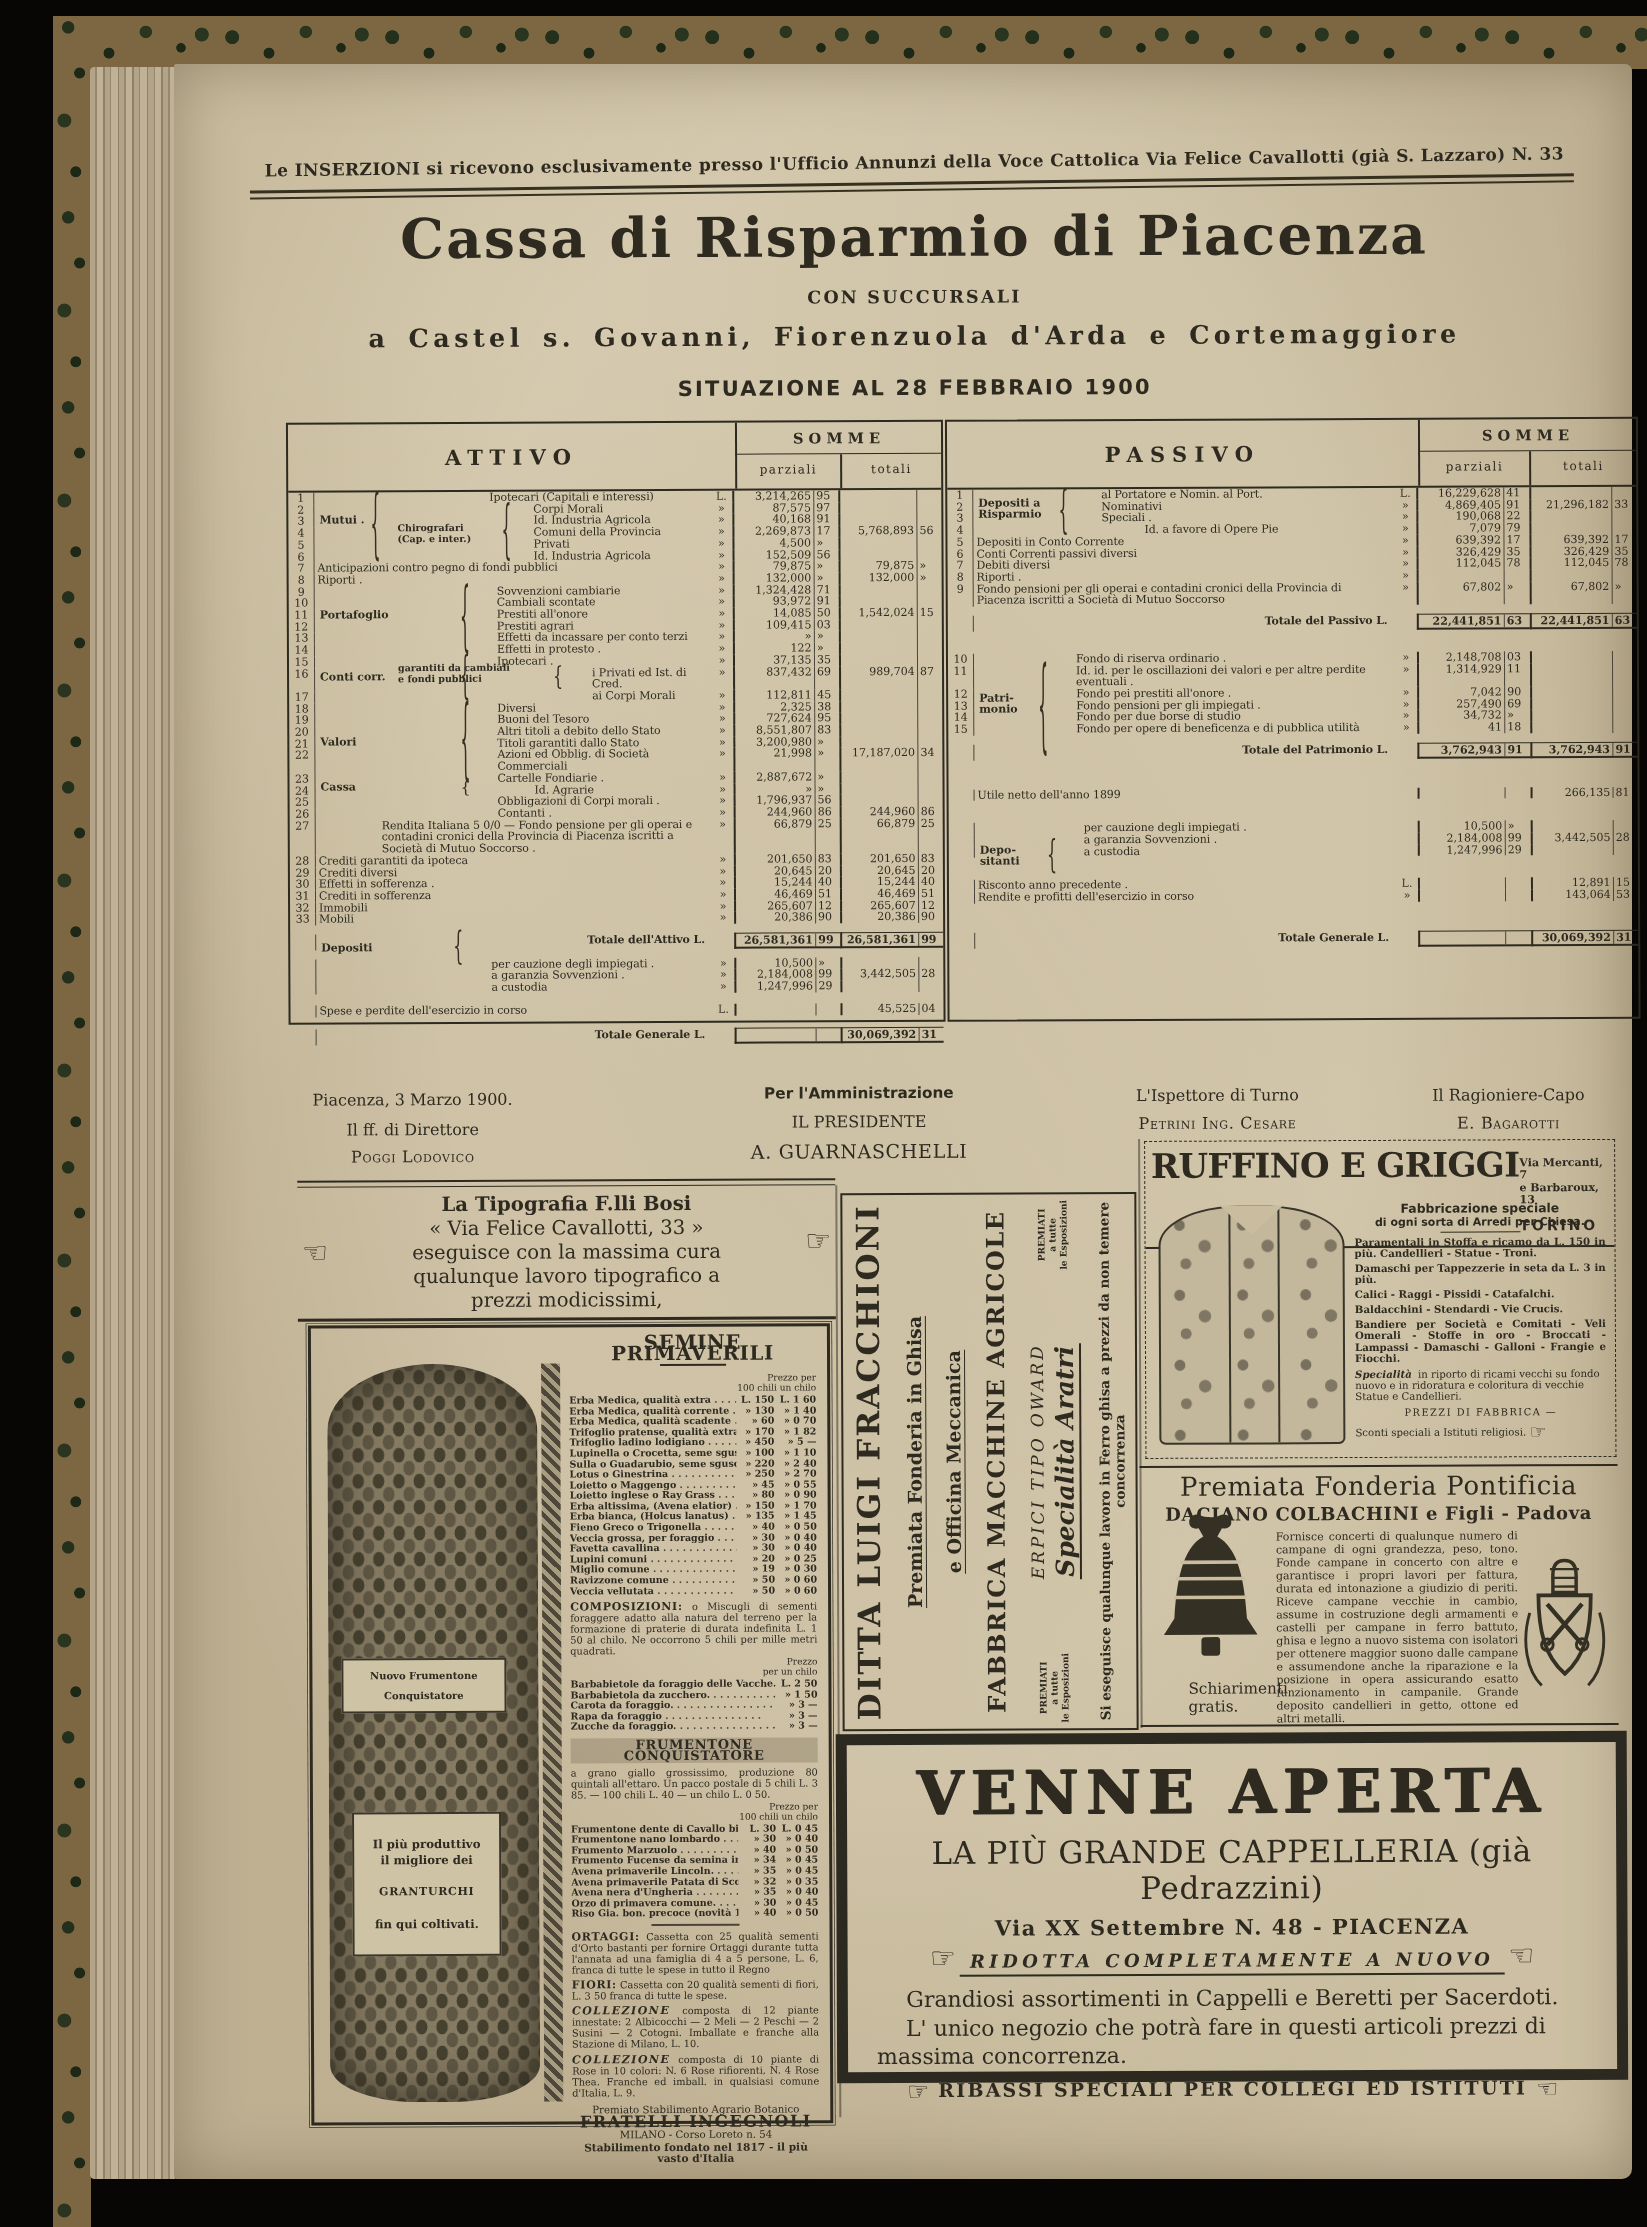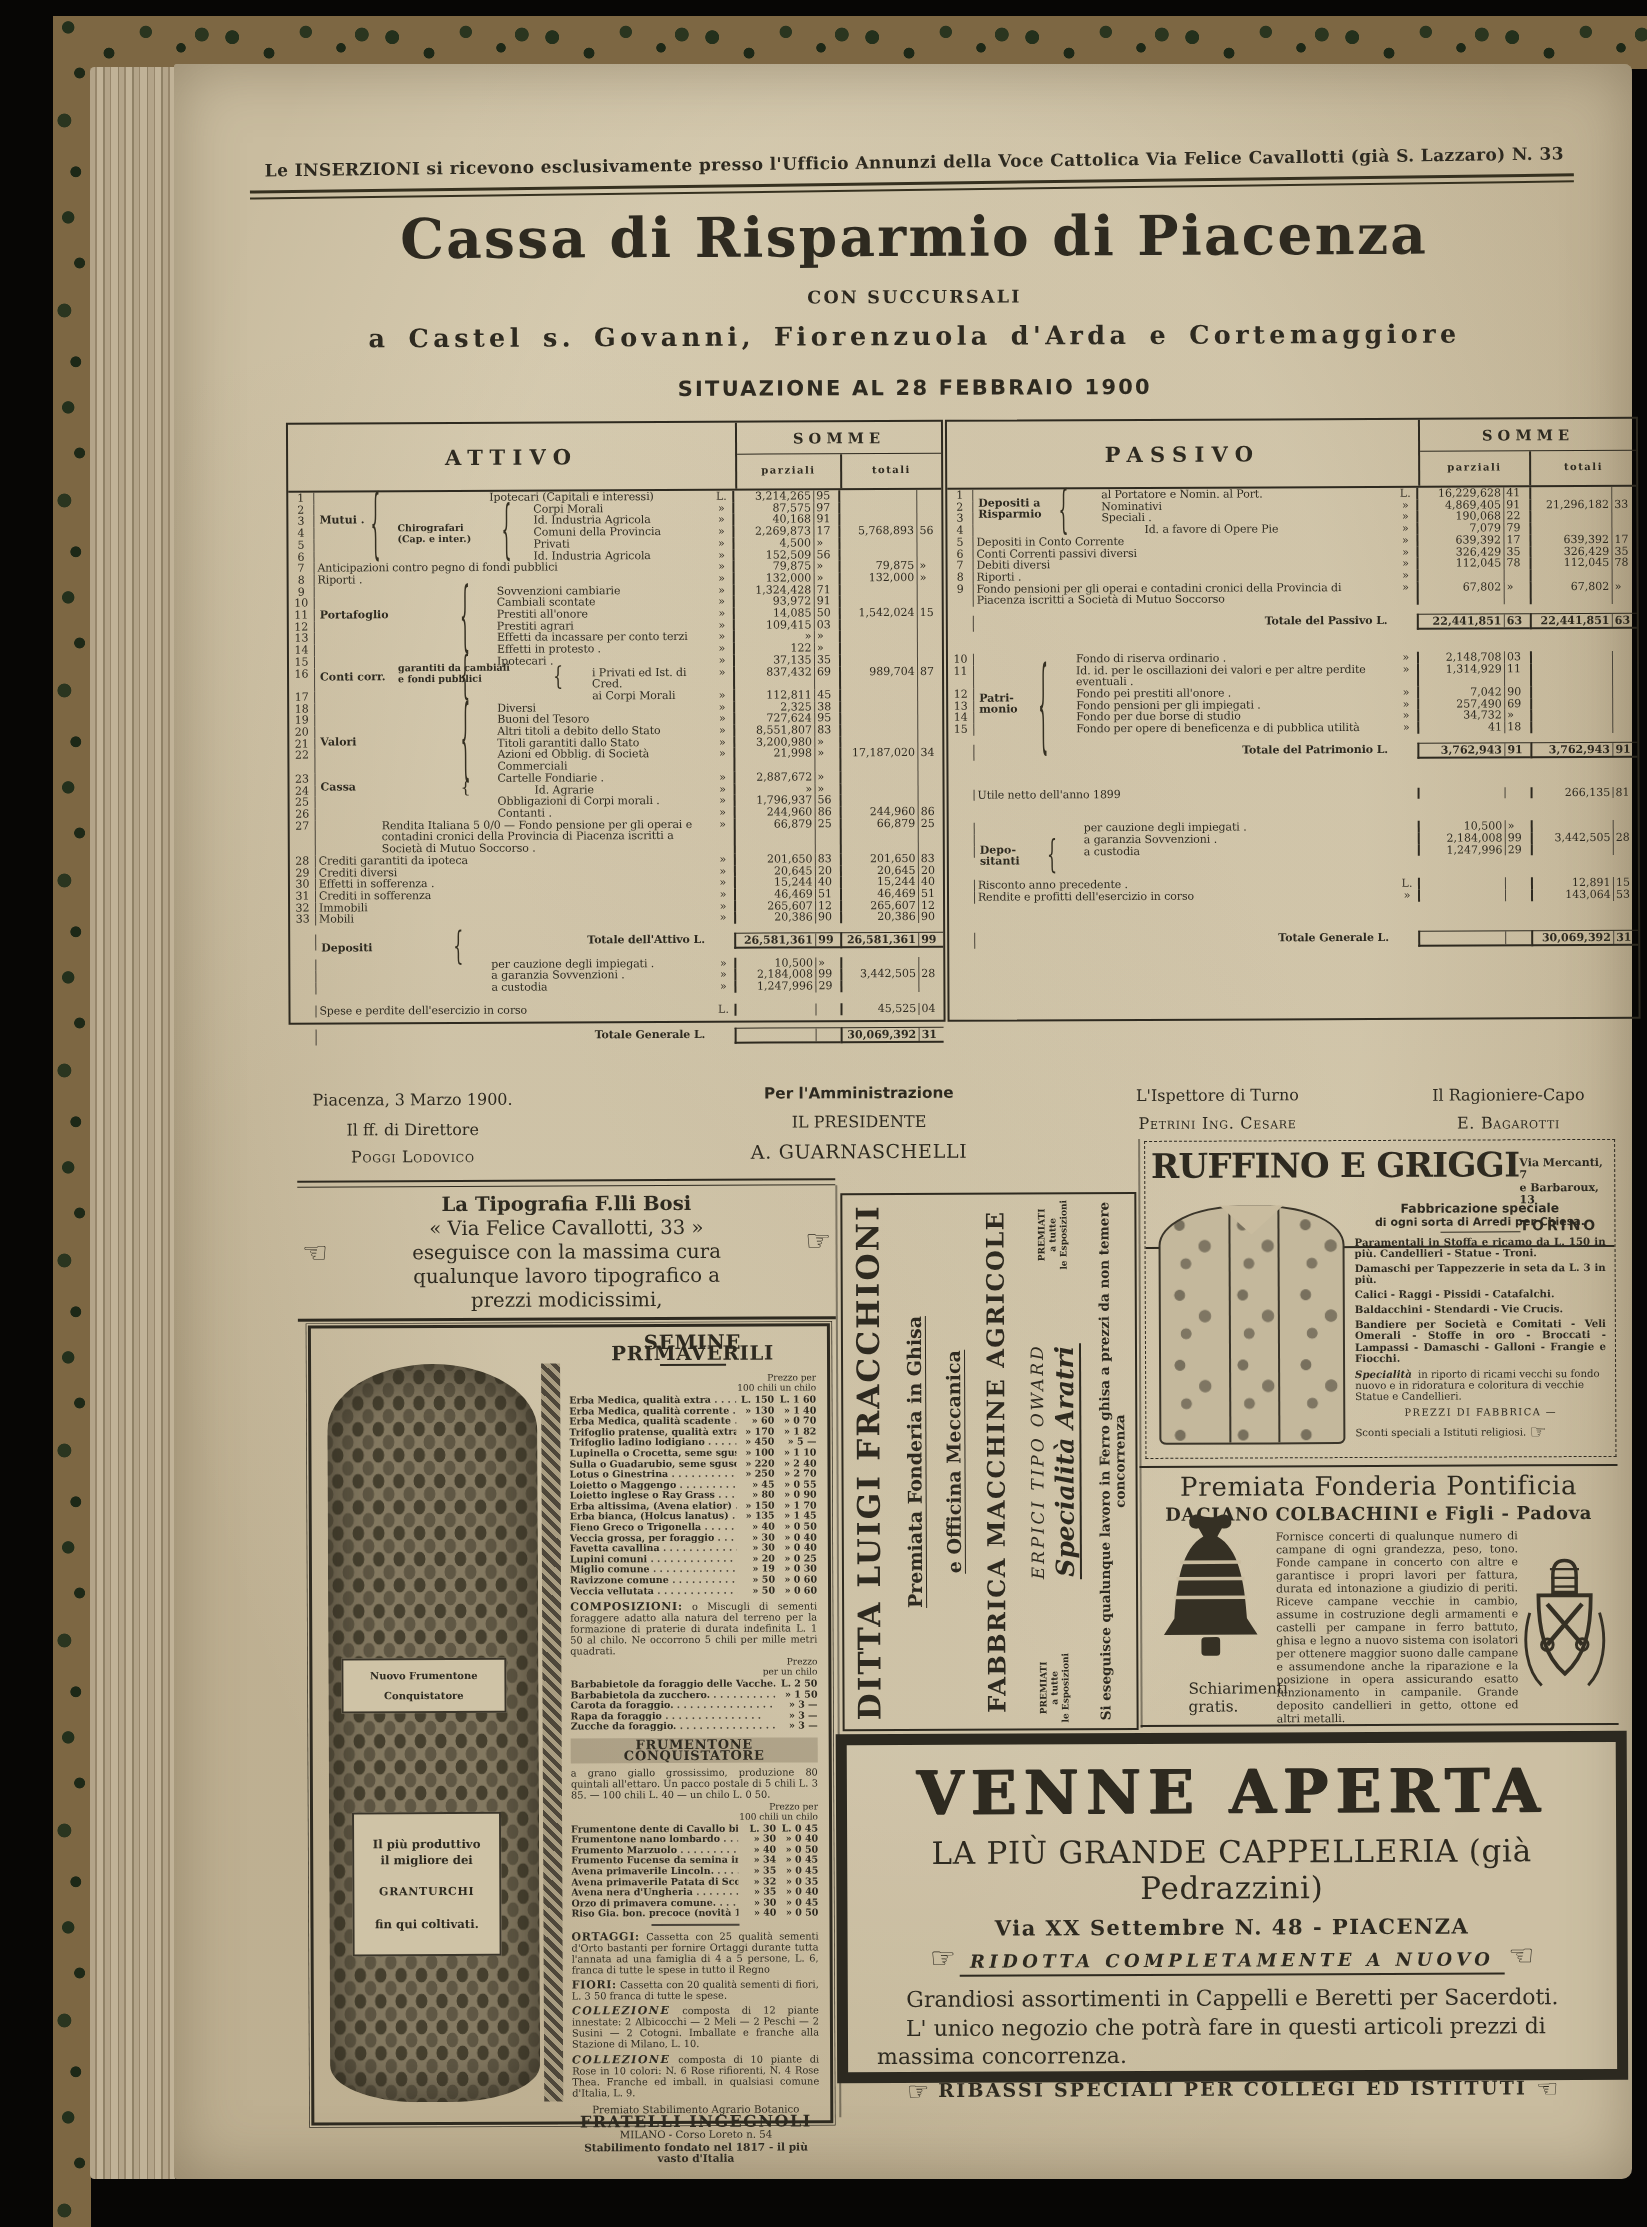--- a/index.html
+++ b/index.html
@@ -49,21 +49,21 @@
   .sheet{position:absolute;left:115px;top:356px;width:1348px;height:601px;}
   .half{position:absolute;top:0;height:598px;border:2.2px double #2e2a20;background:transparent;}
   .half.att{left:0;width:653px;}
   .half.pas{left:659px;width:689px;}
   .thead{display:flex;height:66px;border-bottom:2.2px double #2e2a20;}
   .th-left{flex:1;display:flex;align-items:center;justify-content:center;}
   .half-title{font-size:21px;font-weight:bold;letter-spacing:7.3px;}
   .th-right{width:204px;flex:none;border-left:2.2px double #2e2a20;display:flex;flex-direction:column;}
   .pas .th-right{width:216px;}
   .somme{height:31px;line-height:31px;text-align:center;font-weight:bold;font-size:14.6px;letter-spacing:5.1px;border-bottom:1.5px solid #2e2a20;}
-  .subcols{flex:1;display:flex;font-weight:bold;font-size:10px;}
+  .subcols{flex:1;display:flex;font-weight:normal;font-size:12px;}
   .sc-p{flex:1.03;text-align:center;line-height:31px;letter-spacing:1.5px;}
   .sc-t{flex:1;border-left:2.2px double #2e2a20;text-align:center;line-height:31px;letter-spacing:1.5px;}
   .rows{position:relative;}
   .trow{display:flex;align-items:flex-start;font-size:11px;line-height:11.7px;}
   .c-num{width:25px;flex:none;text-align:center;border-right:0.7px solid #4a443a;align-self:stretch;}
   .c-label{flex:1;padding:0 2.9px;letter-spacing:-0.1px;}
   .c-cur{width:22px;flex:none;text-align:center;color:#3c362c;}
   .c-p,.c-t{flex:none;display:flex;border-left:2.2px double #2e2a20;align-self:stretch;}
   .c-p{width:104px;} .c-t{width:101px;}
   .pas .c-p{width:111px;} .pas .c-t{width:105px;}

